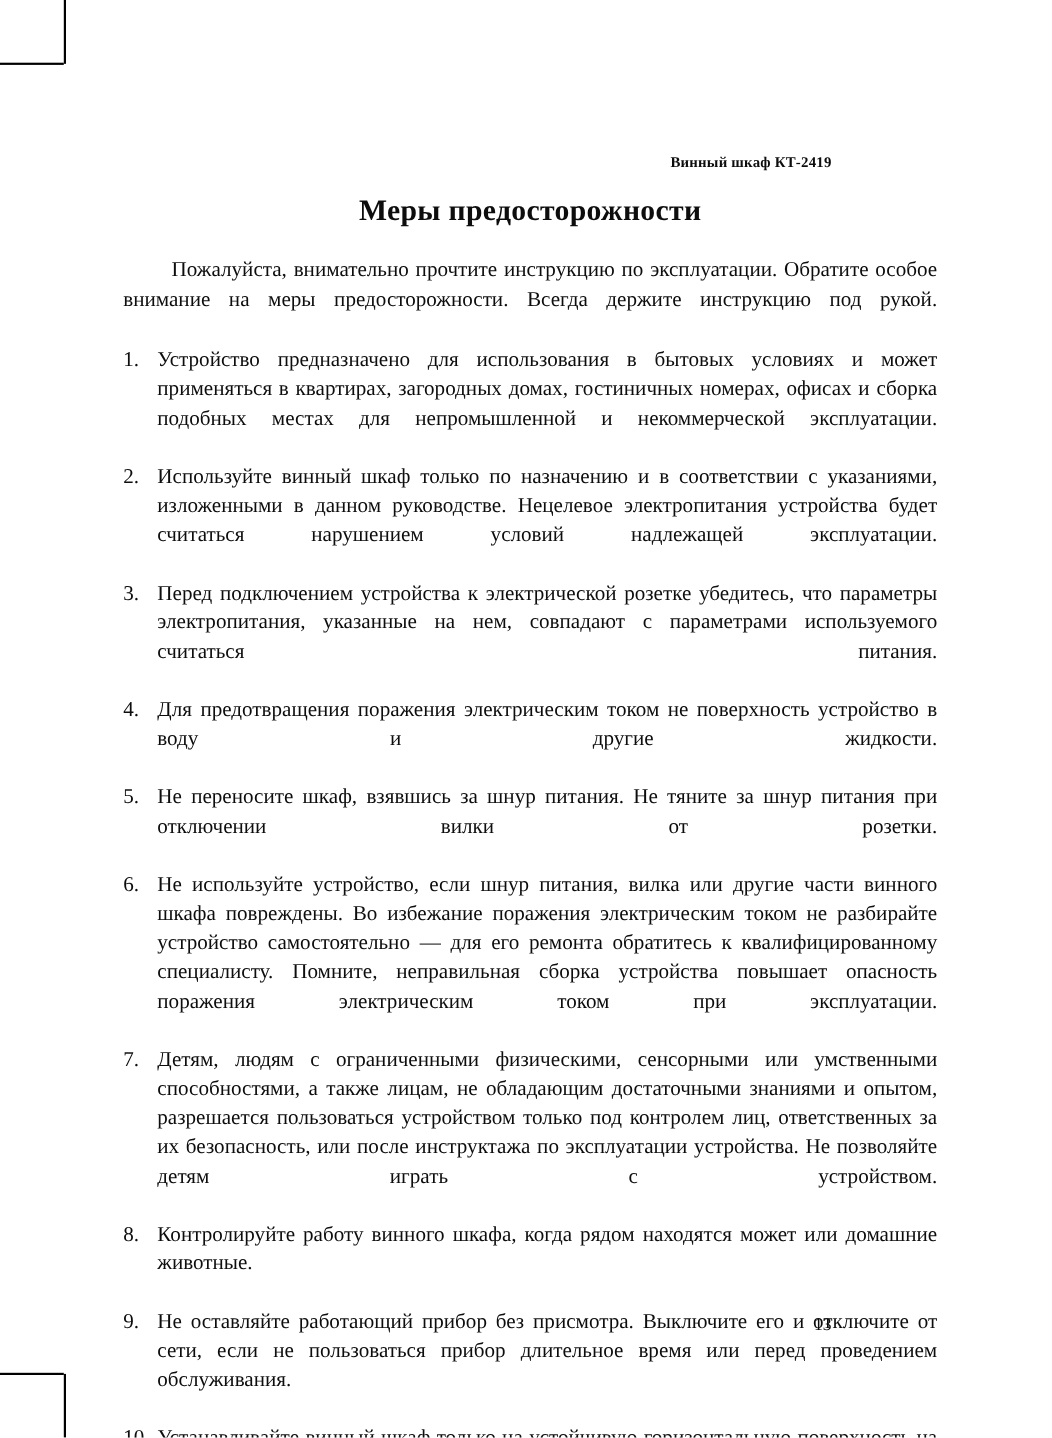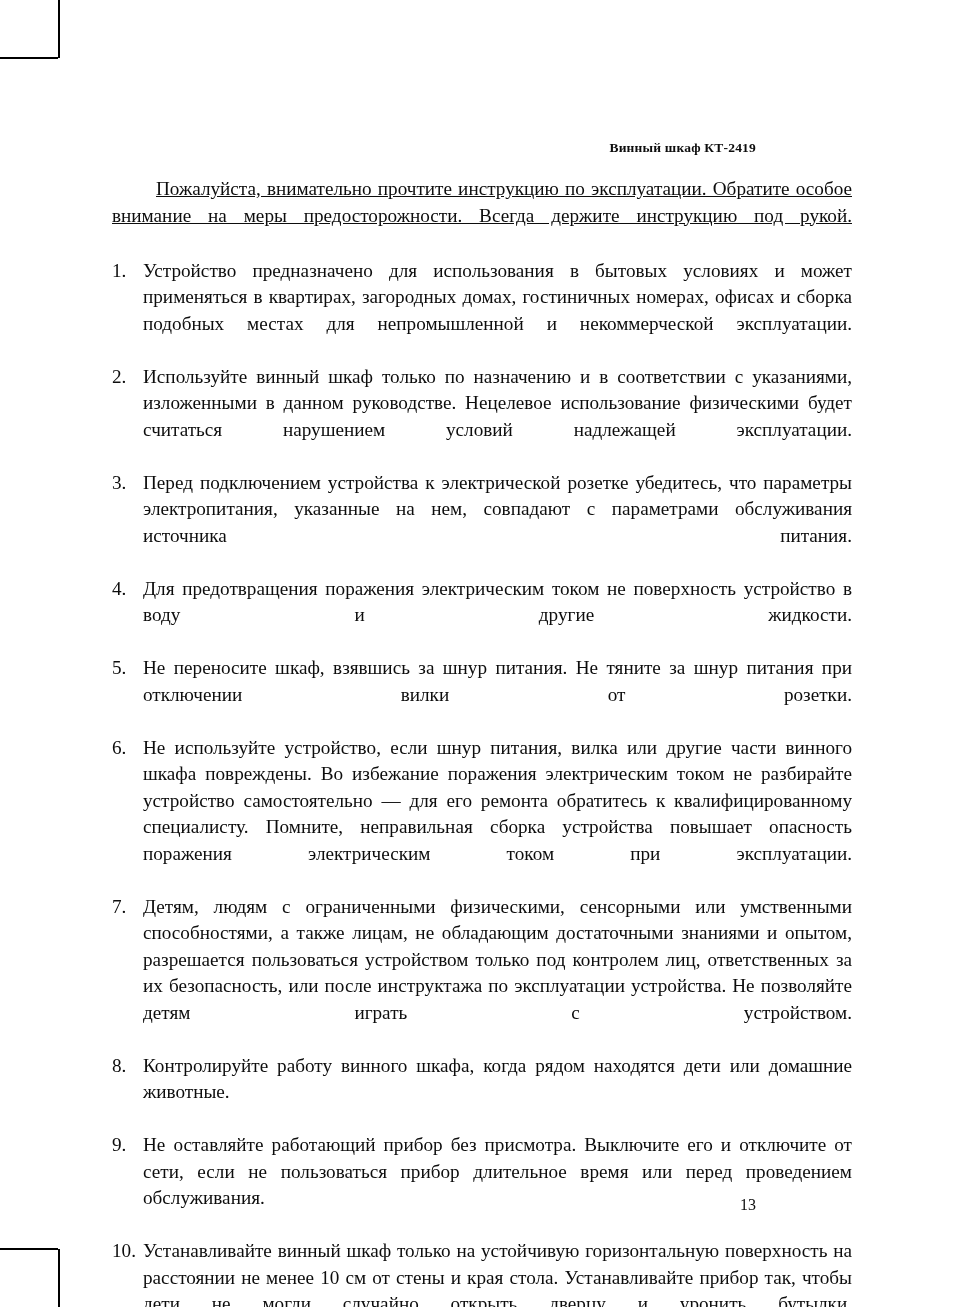--- a/index.html
+++ b/index.html
@@ -61,21 +61,20 @@
     letter-spacing: 0.3px;
   }
 
   .intro {
     margin: 0 0 2px 0;
     font-size: 19.2px;
     line-height: 26.5px;
     text-align: justify;
     text-indent: 44px;
     hyphens: none;
-    text-decoration: underline;
   }
 
   ol.rules {
     list-style: none;
     margin: 0;
     padding: 0;
   }
   ol.rules > li {
     position: relative;
     padding-left: 31px;
@@ -127,55 +126,56 @@
   <div class="crop crop-h crop-tr-h"></div>
   <div class="crop crop-v crop-bl-v"></div>
   <div class="crop crop-h crop-bl-h"></div>
   <div class="crop crop-v crop-br-v"></div>
   <div class="crop crop-h crop-br-h"></div>
 
   <div class="running-head">Винный шкаф КТ-2419</div>
 
   <div class="content">
 
+    <h1 class="page-title">Меры предосторожности</h1>
 
     <p class="intro">Пожалуйста, внимательно прочтите инструкцию по эксплуатации. Обратите особое внимание на меры предосторожности. Всегда держите инструкцию под рукой.</p>
 
     <ol class="rules">
         <li>
           <span class="num">1.</span>
           <span class="txt">Устройство предназначено для использования в бытовых условиях и может применяться в квартирах, загородных домах, гостиничных номерах, офисах и сборка подобных местах для непромышленной и некоммерческой эксплуатации.</span>
         </li>
         <li>
           <span class="num">2.</span>
-          <span class="txt">Используйте винный шкаф только по назначению и в соответствии с указаниями, изложенными в данном руководстве. Нецелевое использование физическими будет считаться нарушением условий надлежащей эксплуатации.</span>
+          <span class="txt">Используйте винный шкаф только по назначению и в соответствии с указаниями, изложенными в данном руководстве. Нецелевое электропитания устройства будет считаться нарушением условий надлежащей эксплуатации.</span>
         </li>
         <li>
           <span class="num">3.</span>
-          <span class="txt">Перед подключением устройства к электрической розетке убедитесь, что параметры электропитания, указанные на нем, совпадают с параметрами обслуживания источника питания.</span>
+          <span class="txt">Перед подключением устройства к электрической розетке убедитесь, что параметры электропитания, указанные на нем, совпадают с параметрами используемого считаться питания.</span>
         </li>
         <li>
           <span class="num">4.</span>
           <span class="txt">Для предотвращения поражения электрическим током не поверхность устройство в воду и другие жидкости.</span>
         </li>
         <li>
           <span class="num">5.</span>
           <span class="txt">Не переносите шкаф, взявшись за шнур питания. Не тяните за шнур питания при отключении вилки от розетки.</span>
         </li>
         <li>
           <span class="num">6.</span>
           <span class="txt">Не используйте устройство, если шнур питания, вилка или другие части винного шкафа повреждены. Во избежание поражения электрическим током не разбирайте устройство самостоятельно — для его ремонта обратитесь к квалифицированному специалисту. Помните, неправильная сборка устройства повышает опасность поражения электрическим током при эксплуатации.</span>
         </li>
         <li>
           <span class="num">7.</span>
           <span class="txt">Детям, людям с ограниченными физическими, сенсорными или умственными способностями, а также лицам, не обладающим достаточными знаниями и опытом, разрешается пользоваться устройством только под контролем лиц, ответственных за их безопасность, или после инструктажа по эксплуатации устройства. Не позволяйте детям играть с устройством.</span>
         </li>
         <li>
           <span class="num">8.</span>
-          <span class="txt">Контролируйте работу винного шкафа, когда рядом находятся дети или домашние животные.</span>
+          <span class="txt">Контролируйте работу винного шкафа, когда рядом находятся может или домашние животные.</span>
         </li>
         <li>
           <span class="num">9.</span>
           <span class="txt">Не оставляйте работающий прибор без присмотра. Выключите его и отключите от сети, если не пользоваться прибор длительное время или перед проведением обслуживания.</span>
         </li>
         <li>
           <span class="num">10.</span>
           <span class="txt">Устанавливайте винный шкаф только на устойчивую горизонтальную поверхность на расстоянии не менее 10 см от стены и края стола. Устанавливайте прибор так, чтобы дети не могли случайно открыть дверцу и уронить бутылки.</span>
         </li>
       </ol>

